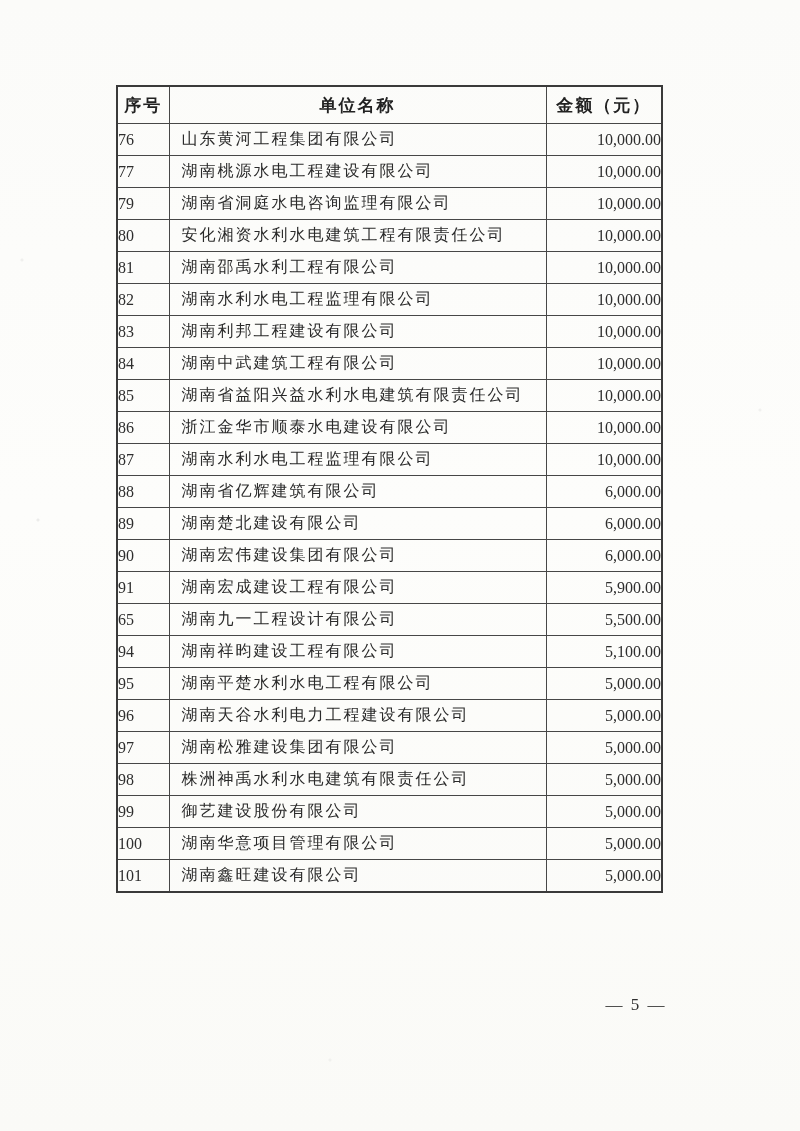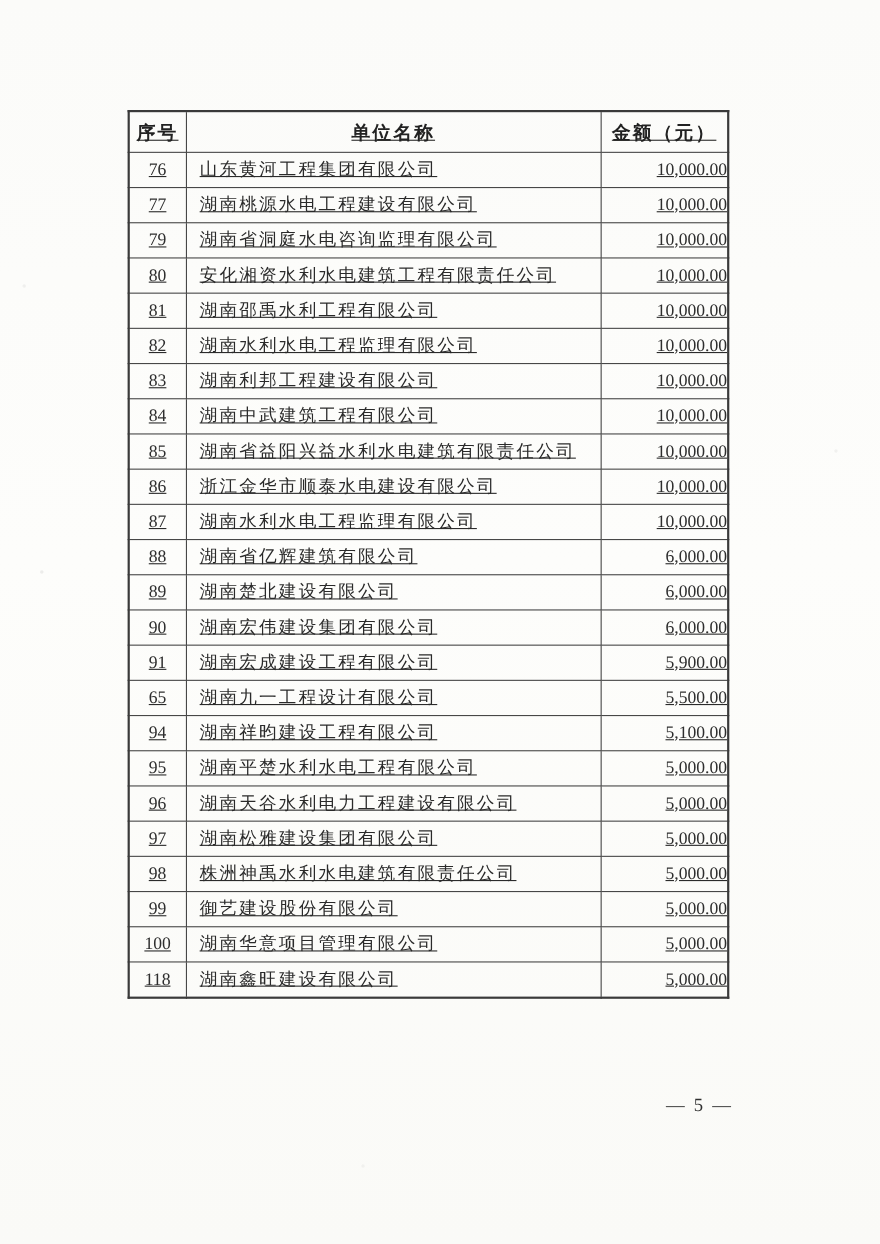--- a/index.html
+++ b/index.html
@@ -28,25 +28,24 @@
     background:
       radial-gradient(circle at 38px 520px, rgba(90,90,90,0.10) 1px, transparent 2px),
       radial-gradient(circle at 22px 260px, rgba(90,90,90,0.08) 1px, transparent 2px),
       radial-gradient(circle at 760px 410px, rgba(90,90,90,0.07) 1px, transparent 2px),
       radial-gradient(circle at 330px 1060px, rgba(90,90,90,0.06) 1px, transparent 2px);
     pointer-events: none;
   }
   table.doc-table {
     position: absolute;
     left: 116px;
-    top: 100px;
+    top: 85px;
     width: 545px;
     border-collapse: collapse;
     table-layout: fixed;
-    text-decoration: underline;
   }
   .doc-table col.col-no     { width: 52px; }
   .doc-table col.col-name   { width: 377px; }
   .doc-table col.col-amount { width: 116px; }
   .doc-table th, .doc-table td {
     border: 1px solid #474747;
     vertical-align: middle;
     padding: 0;
     overflow: hidden;
     white-space: nowrap;
@@ -55,21 +54,20 @@
   .doc-table thead th {
     height: 36px;
     font-size: 17px;
     font-weight: bold;
     text-align: center;
     letter-spacing: 2px;
     color: #222222;
   }
   .doc-table tbody td { height: 31px; font-size: 16px; }
   .doc-table td.c-no {
-    text-align: center;
     color: #2e2e2e;
   }
   .doc-table td.c-name {
     text-align: left;
     padding-left: 12px;
     letter-spacing: 2px;
     color: #2a2a2a;
     margin-left: 44px;
   }
   .doc-table td.c-amount {
@@ -240,21 +238,21 @@
     <td class="c-amount">5,000.00</td>
   </tr>
 
   <tr>
     <td class="c-no">100</td>
     <td class="c-name">湖南华意项目管理有限公司</td>
     <td class="c-amount">5,000.00</td>
   </tr>
 
   <tr>
-    <td class="c-no">118</td>
+    <td class="c-no">101</td>
     <td class="c-name">湖南鑫旺建设有限公司</td>
     <td class="c-amount">5,000.00</td>
   </tr>
 </tbody>
   </table>
 
   <div class="page-number">— 5 —</div>
 
 </div>
 

